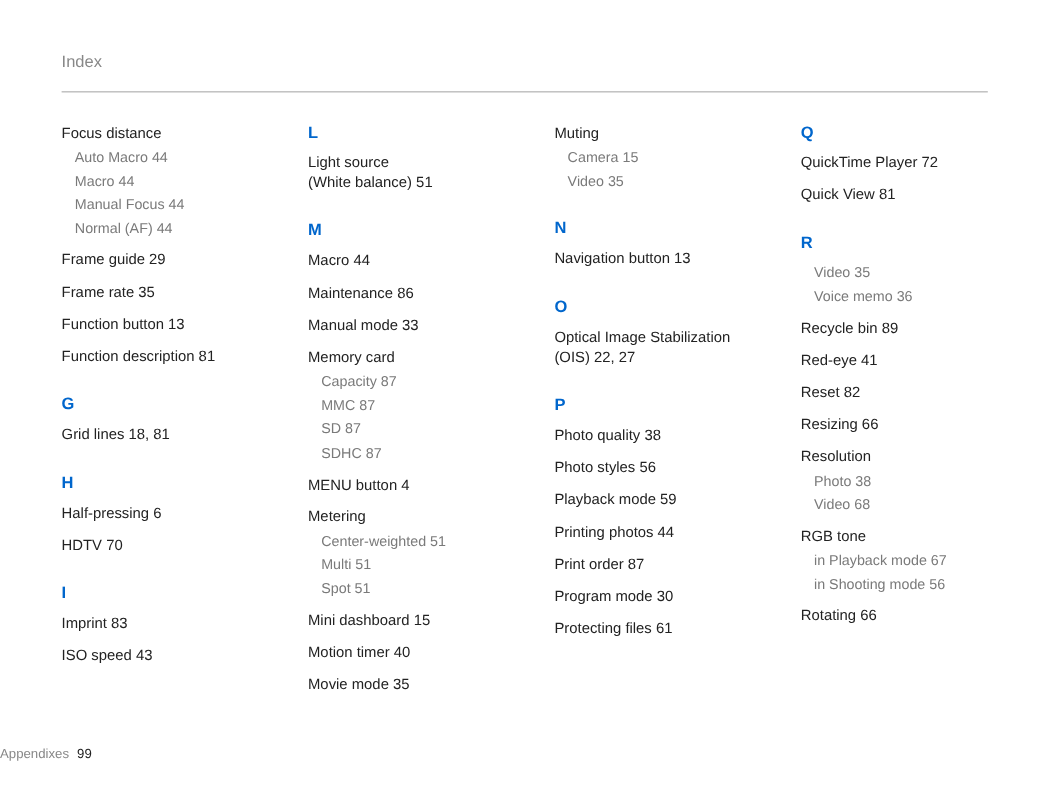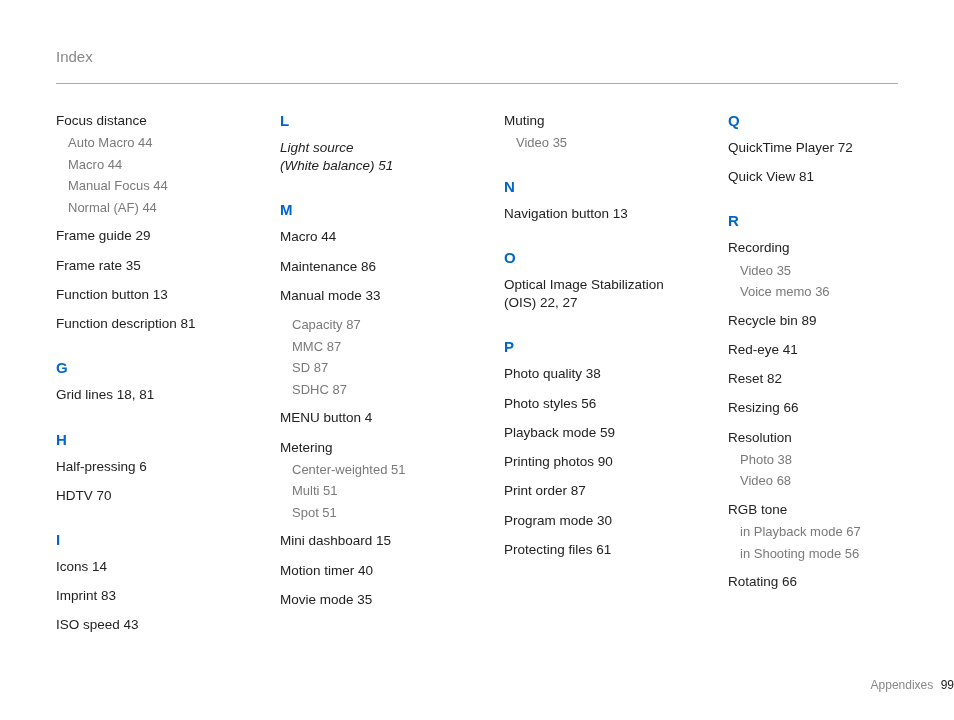--- a/index.html
+++ b/index.html
@@ -57,21 +57,21 @@
     margin-left: 12px;
     margin-bottom: 4px;
     line-height: 1.35;
   }
   .entry-group { margin-bottom: 11px; }
   .footer {
     position: absolute;
     bottom: 28px;
     left: 0;
     width: 100%;
-    text-align: right;
+    text-align: left;
     font-size: 12px;
     color: #888;
   }
   .footer .pg { color: #222; margin-left: 4px; }
 </style>
 </head>
 <body>
 
 <div class="header-title">Index</div>
 <hr class="header-rule">
@@ -92,82 +92,82 @@
     <div class="entry">Function description  81</div>
 
     <div class="section-letter">G</div>
     <div class="entry">Grid lines  18, 81</div>
 
     <div class="section-letter">H</div>
     <div class="entry">Half-pressing  6</div>
     <div class="entry">HDTV  70</div>
 
     <div class="section-letter">I</div>
-    <div class="entry">Icons  14</div>
     <div class="entry">Imprint  83</div>
     <div class="entry">ISO speed  43</div>
   </div>
 
   <div class="col">
     <div class="section-letter first">L</div>
-    <div class="entry" style="white-space:pre-line;font-style:italic;">Light source
+    <div class="entry" style="white-space:pre-line;">Light source
 (White balance)  51</div>
 
     <div class="section-letter">M</div>
     <div class="entry">Macro  44</div>
     <div class="entry">Maintenance  86</div>
     <div class="entry">Manual mode  33</div>
     <div class="entry-group">
+      <div class="entry-title">Memory card</div>
       <div class="sub-entry">Capacity  87</div>
       <div class="sub-entry">MMC  87</div>
       <div class="sub-entry">SD  87</div>
       <div class="sub-entry">SDHC  87</div>
     </div>
     <div class="entry">MENU button  4</div>
     <div class="entry-group">
       <div class="entry-title">Metering</div>
       <div class="sub-entry">Center-weighted  51</div>
       <div class="sub-entry">Multi  51</div>
       <div class="sub-entry">Spot  51</div>
     </div>
     <div class="entry">Mini dashboard  15</div>
     <div class="entry">Motion timer  40</div>
     <div class="entry">Movie mode  35</div>
   </div>
 
   <div class="col">
     <div class="entry-group">
       <div class="entry-title">Muting</div>
+      <div class="sub-entry">Camera  15</div>
       <div class="sub-entry">Video  35</div>
     </div>
 
     <div class="section-letter">N</div>
     <div class="entry">Navigation button  13</div>
 
     <div class="section-letter">O</div>
     <div class="entry">Optical Image Stabilization (OIS)  22, 27</div>
 
     <div class="section-letter">P</div>
     <div class="entry">Photo quality  38</div>
     <div class="entry">Photo styles  56</div>
     <div class="entry">Playback mode  59</div>
-    <div class="entry">Printing photos  90</div>
+    <div class="entry">Printing photos  44</div>
     <div class="entry">Print order  87</div>
     <div class="entry">Program mode  30</div>
     <div class="entry">Protecting files  61</div>
   </div>
 
   <div class="col">
     <div class="section-letter first">Q</div>
     <div class="entry">QuickTime Player  72</div>
     <div class="entry">Quick View  81</div>
 
     <div class="section-letter">R</div>
     <div class="entry-group">
-      <div class="entry-title">Recording</div>
       <div class="sub-entry">Video  35</div>
       <div class="sub-entry">Voice memo  36</div>
     </div>
     <div class="entry">Recycle bin  89</div>
     <div class="entry">Red-eye  41</div>
     <div class="entry">Reset  82</div>
     <div class="entry">Resizing  66</div>
     <div class="entry-group">
       <div class="entry-title">Resolution</div>
       <div class="sub-entry">Photo  38</div>

